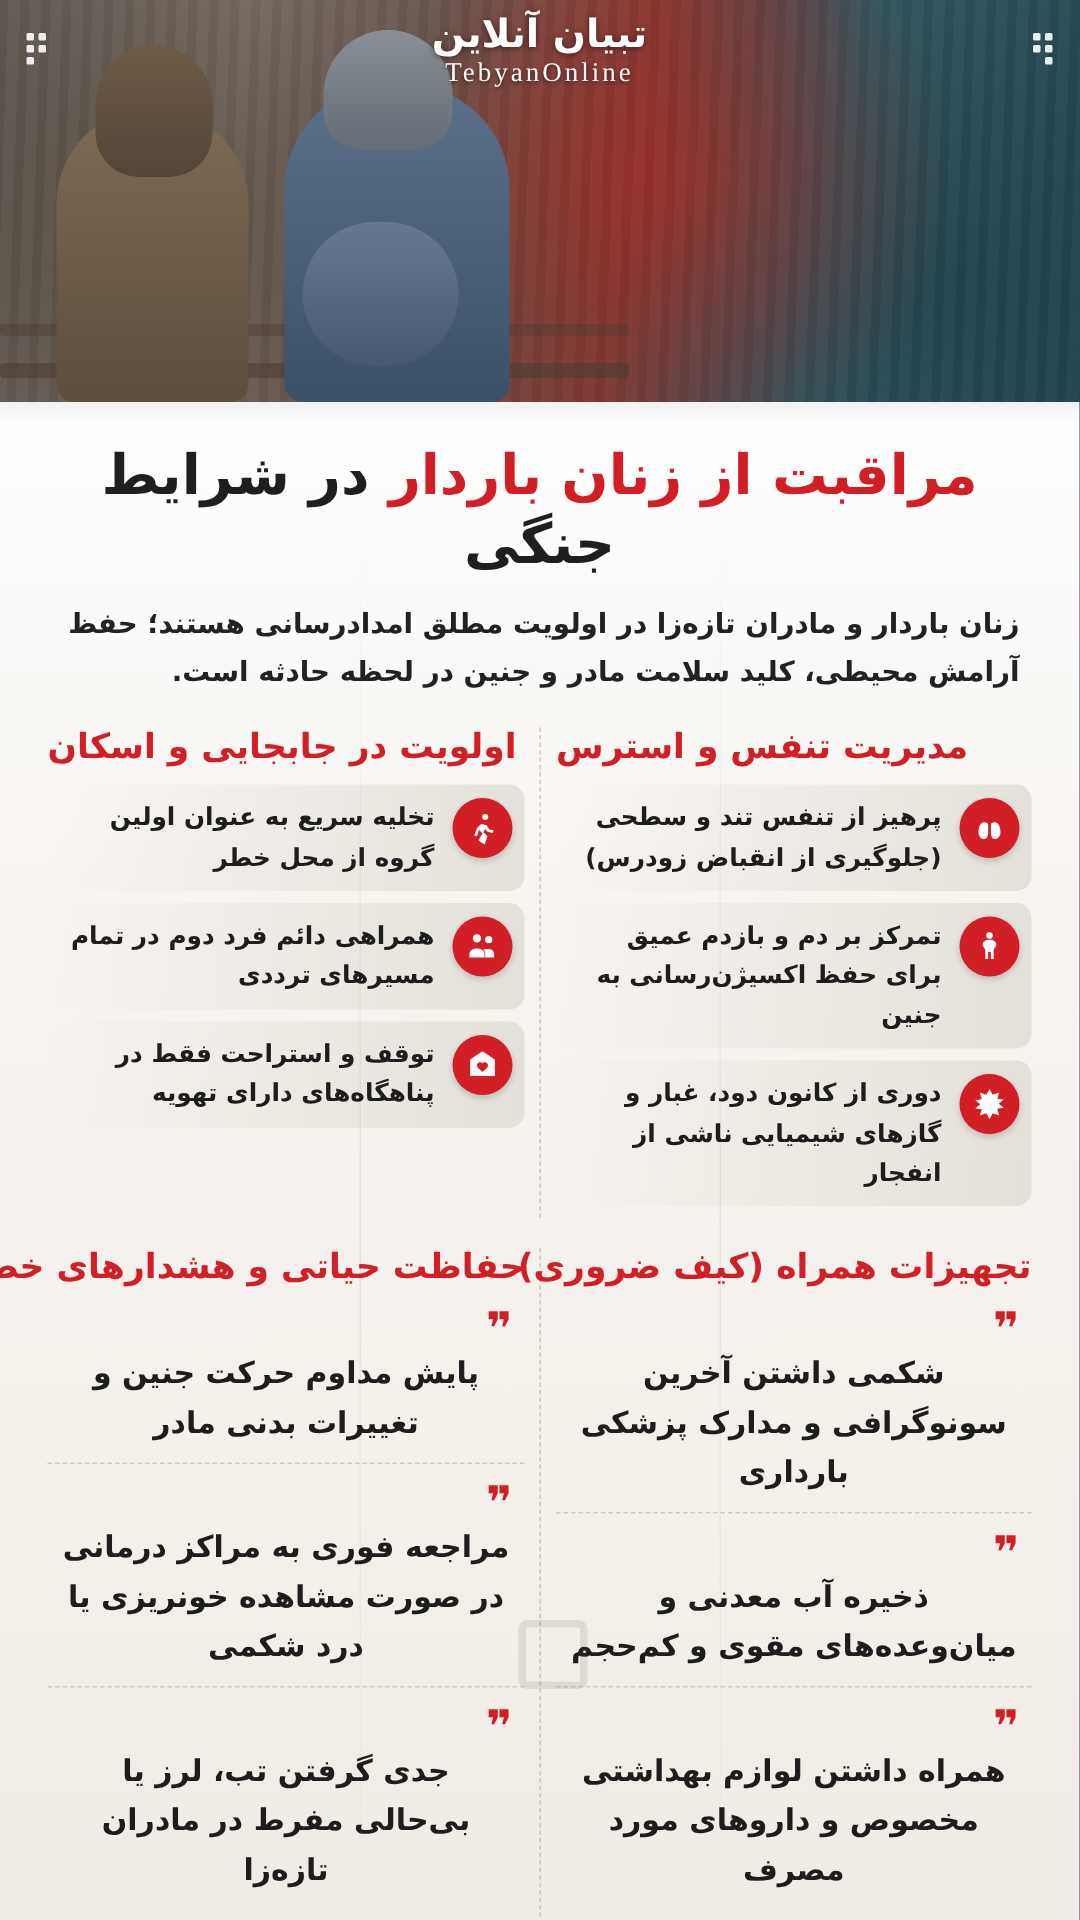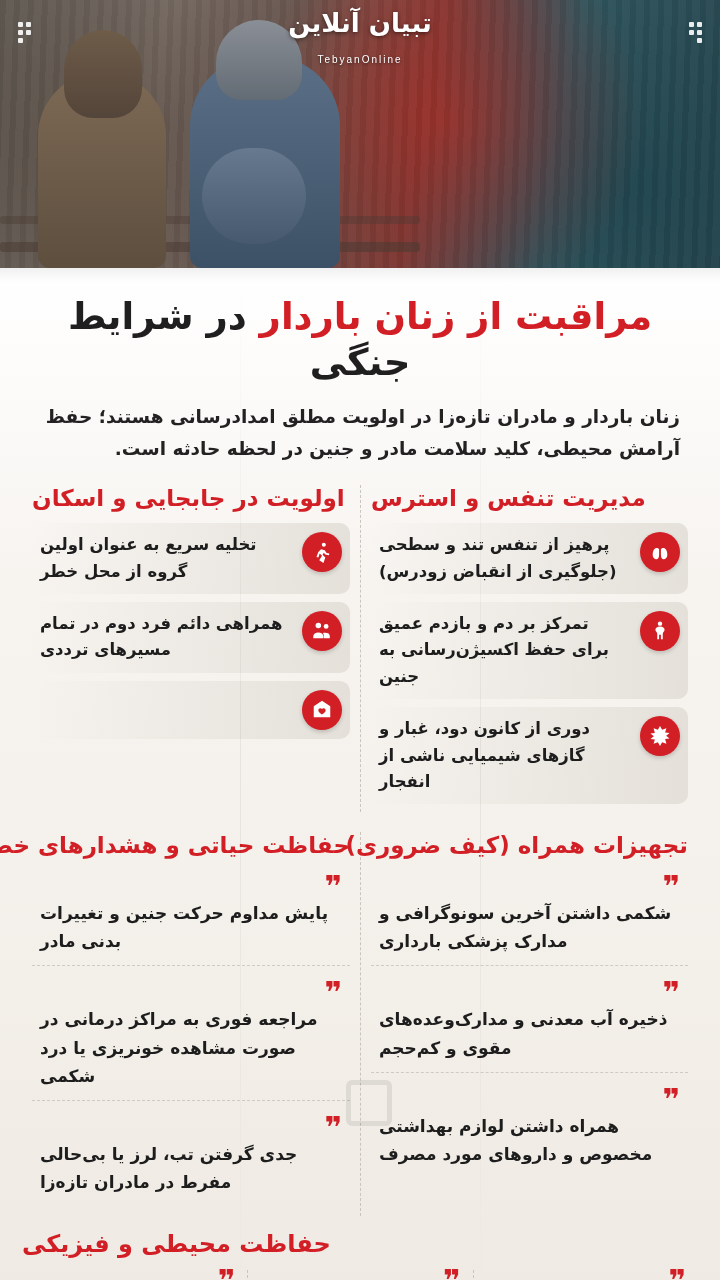--- a/index.html
+++ b/index.html
@@ -88,23 +88,23 @@
     position: absolute;
     top: 8px; left: 0; right: 0;
     text-align: center;
     color: #fff;
   }
   .brand-fa {
     font-size: 26px; font-weight: bold; letter-spacing: 1px;
     text-shadow: 0 1px 4px rgba(0,0,0,.55);
   }
   .brand-en {
-    font-size: 10px; letter-spacing: 2px; margin-top: 16px;
+    font-size: 18px; letter-spacing: 2px; margin-top: 0;
     text-shadow: 0 1px 3px rgba(0,0,0,.6);
-    font-family: Liberation Sans, sans-serif;
+    font-family: Liberation Serif, serif;
   }
 
   .corner-dots { position: absolute; width: 28px; height: 28px; }
   .corner-dots i {
     position: absolute; width: 5px; height: 5px; background: #fff; border-radius: 1px;
     opacity: .9;
   }
   .cd-tl { top: 22px; left: 18px; }
   .cd-tr { top: 22px; right: 18px; }
 
@@ -186,21 +186,21 @@
     display: flex; align-items: center; justify-content: center;
     color: #fff;
     box-shadow: 0 2px 4px rgba(0,0,0,.18);
   }
   .badge svg { width: 22px; height: 22px; fill: #fff; }
   .item-text {
     font-size: 16.5px;
     line-height: 1.6;
     color: #1d1d1d;
     font-weight: bold;
-    text-align: left;
+    text-align: right;
     flex: 1 1 auto;
   }
 
   
   .qitem {
     display: flex;
     flex-direction: column;
     align-items: flex-start;
     padding: 6px 8px 10px;
     margin-bottom: 10px;
@@ -209,25 +209,25 @@
   .qitem:last-child { border-bottom: none; }
   .qmark {
     color: #d21f26;
     font-size: 30px;
     line-height: .7;
     font-weight: bold;
     margin-bottom: 2px;
     align-self: flex-start;
   }
   .qtext {
-    font-size: 17px;
+    font-size: 20px;
     line-height: 1.65;
     color: #1d1d1d;
     font-weight: bold;
-    text-align: left;
+    text-align: center;
     width: 100%;
   }
 
   
   .grid3 {
     display: flex;
     margin-top: 10px;
   }
   .col3 { width: 33.33%; padding: 0 12px; }
   .col3.sep { border-left: 1px dashed #c9c4bc; }
@@ -356,36 +356,37 @@
           </span>
           <span class="item-text">همراهی دائم فرد دوم در تمام مسیرهای ترددی</span>
         </div>
 
         <div class="item">
           <span class="badge">
             <svg viewBox="0 0 24 24">
                 <path d="M12 2L3 8v12h18V8zM12 17c-2.2-1.8-4-3-4-4.8 0-1.2 1-2.2 2.2-2.2.8 0 1.4.4 1.8.9.4-.5 1-.9 1.8-.9 1.2 0 2.2 1 2.2 2.2C16 14 14.2 15.2 12 17z"></path>
               </svg>
           </span>
+          <span class="item-text">توقف و استراحت فقط در پناهگاه‌های دارای تهویه</span>
         </div>
       </div>
     </div>
 
     <div class="grid2">
 
       <div class="col sep">
         <div class="sec-head">تجهیزات همراه (کیف ضروری)</div>
 
         <div class="qitem">
           <span class="qmark">❞</span>
           <span class="qtext">شکمی داشتن آخرین سونوگرافی و مدارک پزشکی بارداری</span>
         </div>
         <div class="qitem">
           <span class="qmark">❞</span>
-          <span class="qtext">ذخیره آب معدنی و مدارک‌وعده‌های مقوی و کم‌حجم</span>
+          <span class="qtext">ذخیره آب معدنی و میان‌وعده‌های مقوی و کم‌حجم</span>
         </div>
         <div class="qitem">
           <span class="qmark">❞</span>
           <span class="qtext">همراه داشتن لوازم بهداشتی مخصوص و داروهای مورد مصرف</span>
         </div>
       </div>
 
       <div class="col">
         <div class="sec-head">حفاظت حیاتی و هشدارهای خطر</div>
 

